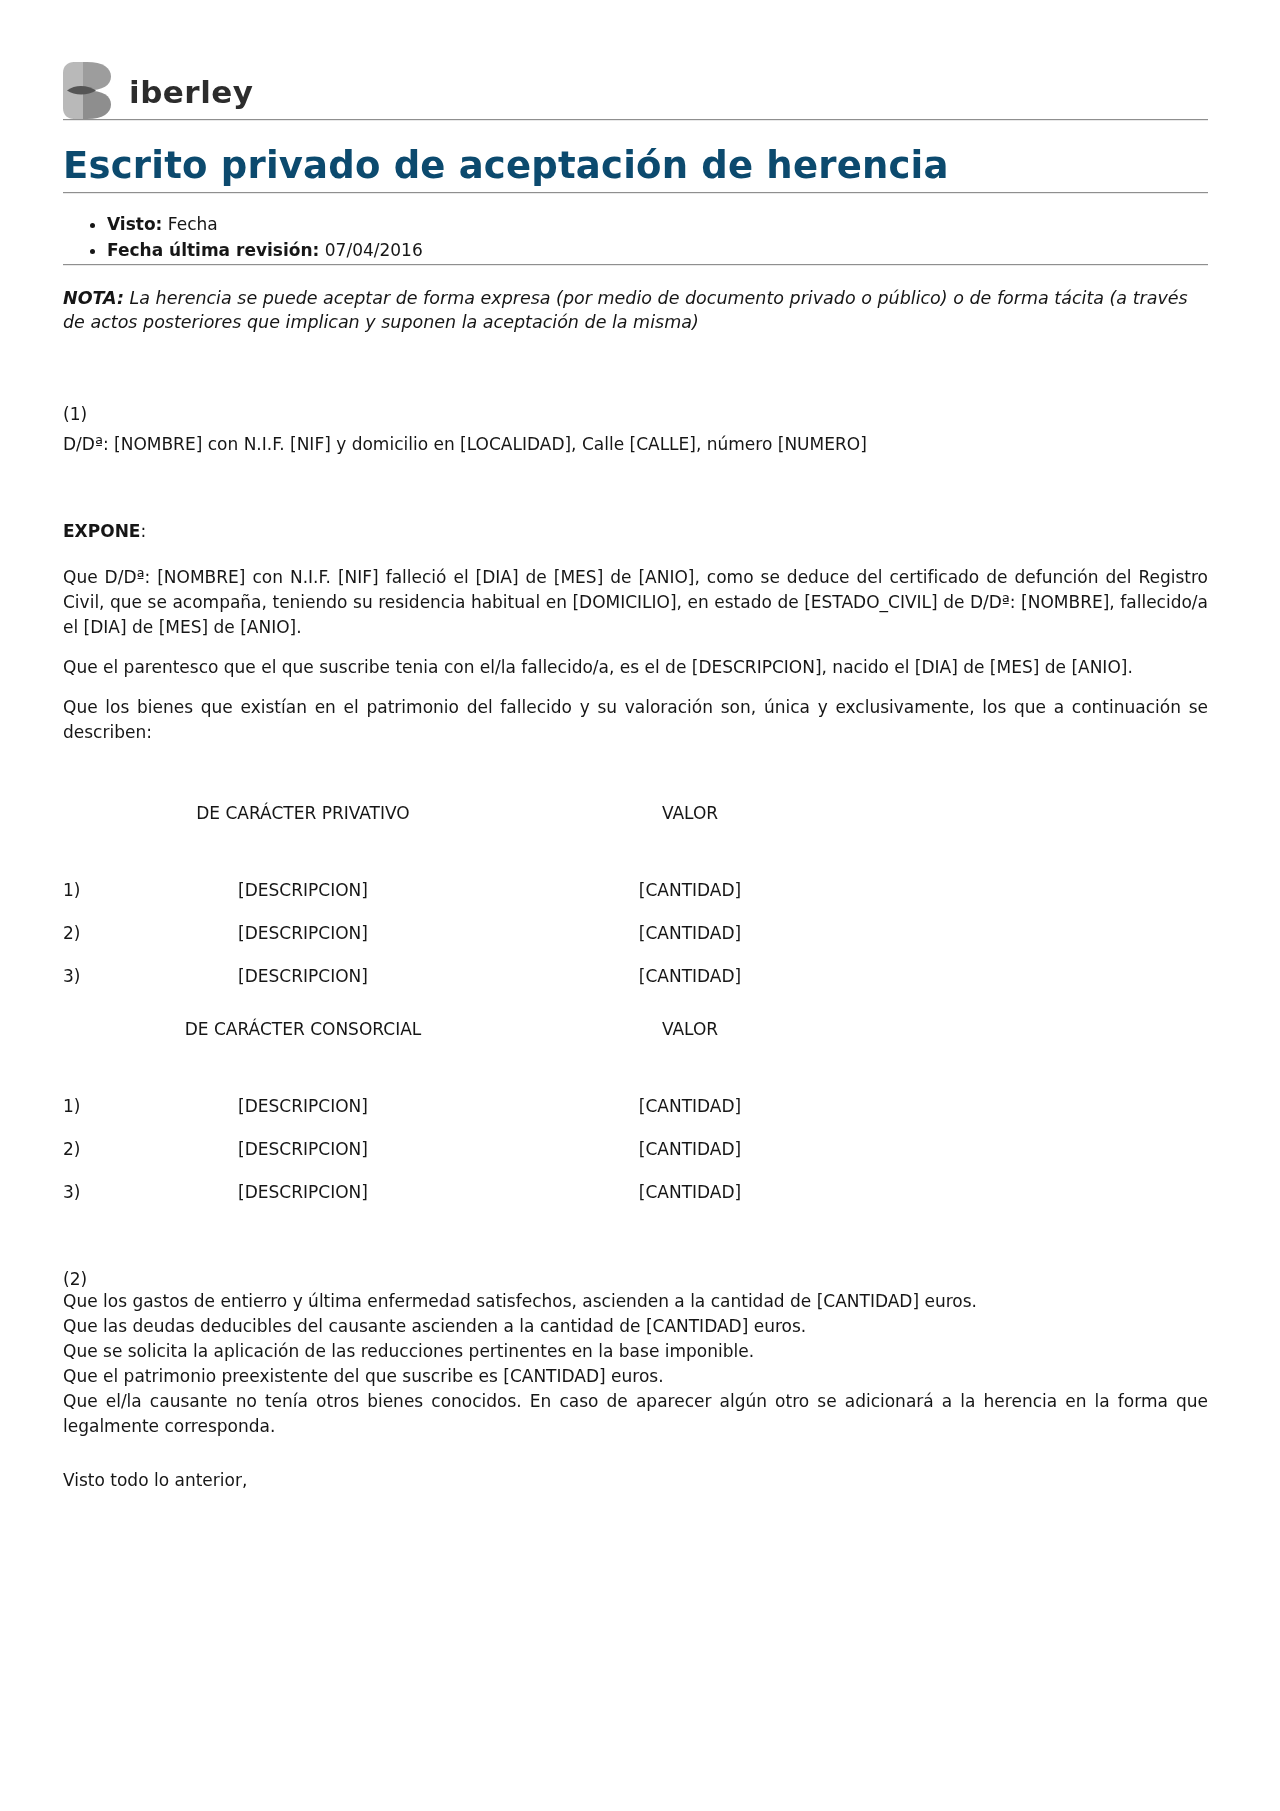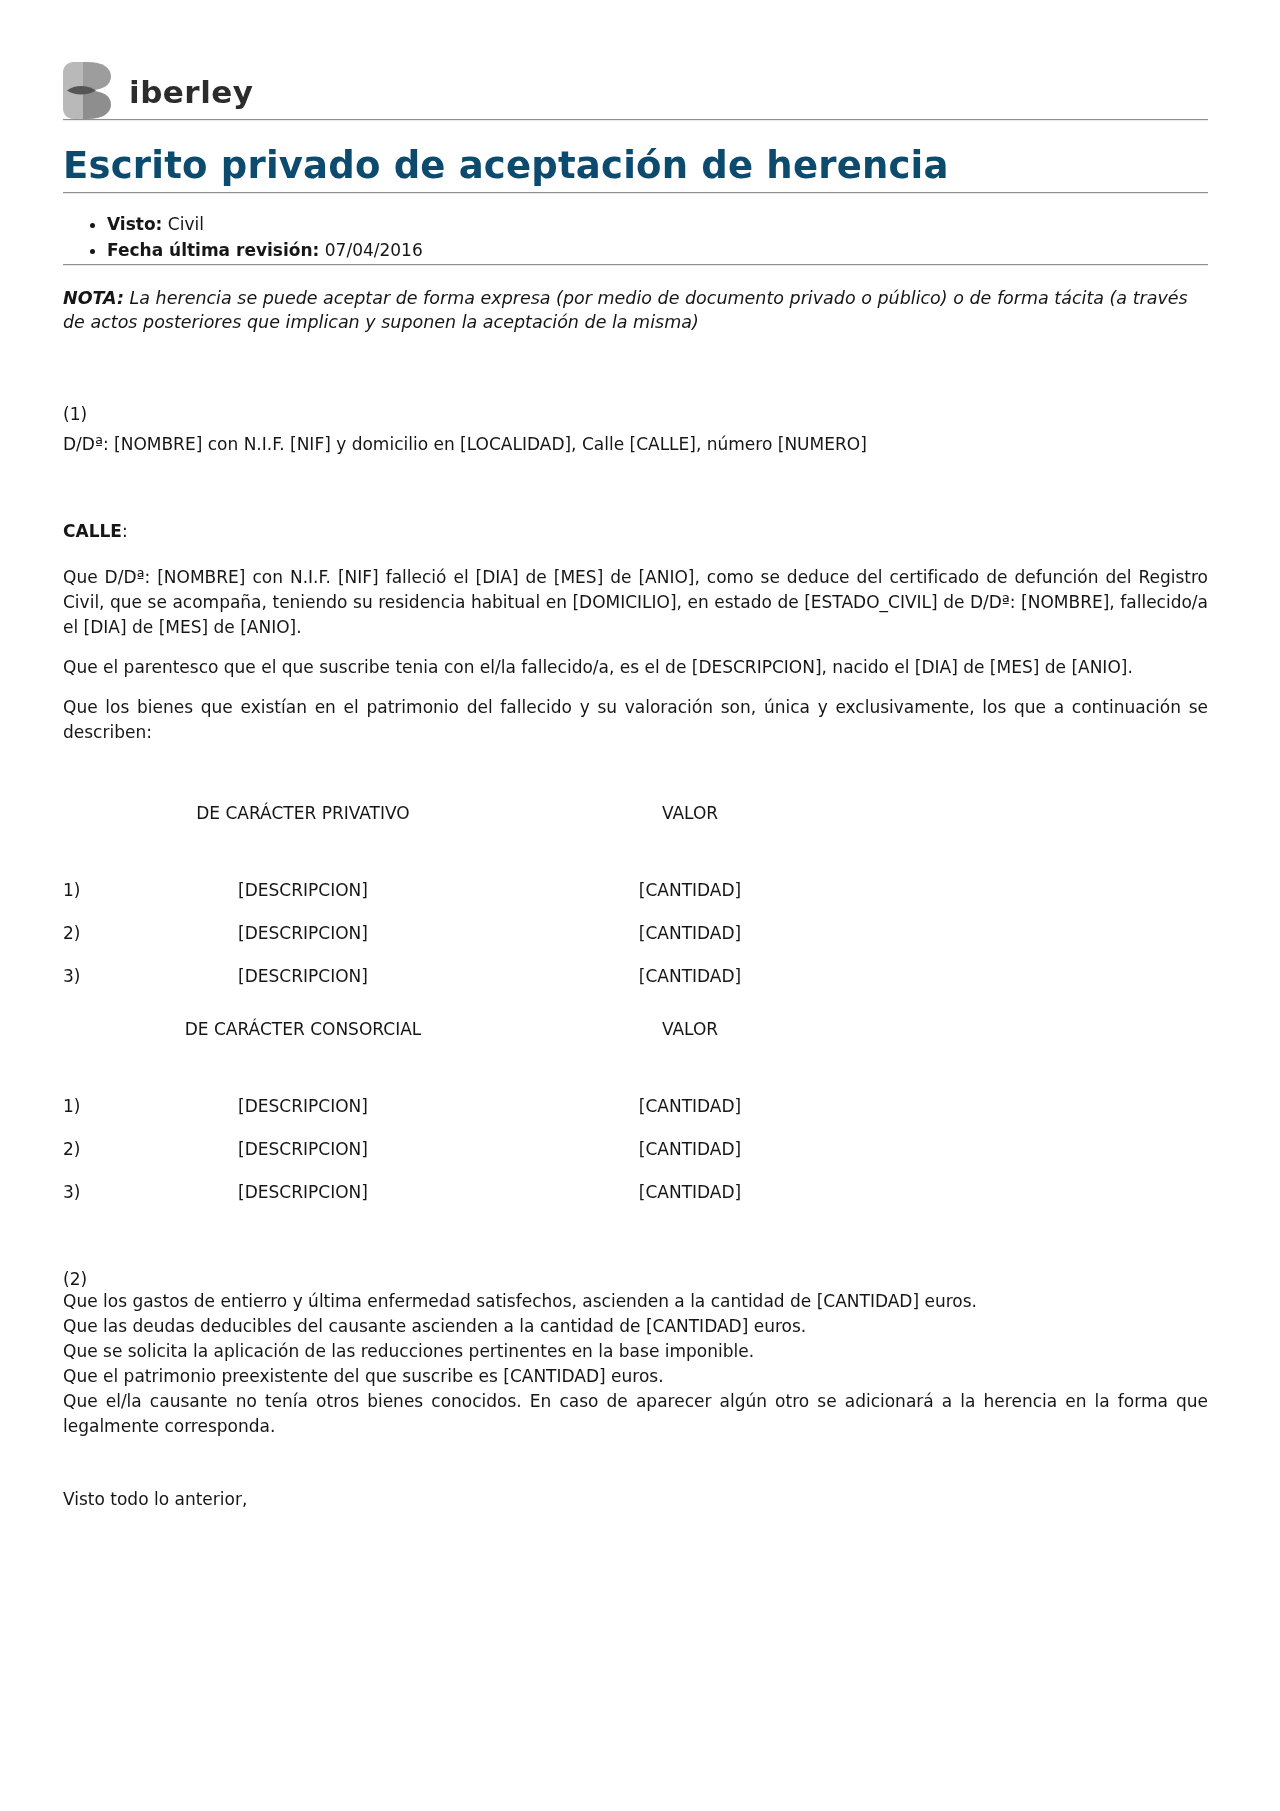--- a/index.html
+++ b/index.html
@@ -93,21 +93,21 @@
     grid-template-columns: 90px 300px 474px;
   }
   .t-body { margin-top: 52px; row-gap: 18px; }
   .t-cell { line-height: 25px; }
   .c2, .c3 { text-align: center; }
 
   
   .marker-2 { margin-top: 64px; }
   .s2-first { margin-top: 15px; }
   .s2 { margin-top: 0; line-height: 25px; text-align: justify; }
-  .closing { margin-top: 48px; line-height: 25px; }
+  .closing { margin-top: 29px; line-height: 25px; }
 </style>
 </head>
 <body>
 
 <div class="page">
 
   <div class="logo-row">
     <svg class="logo-icon" viewBox="0 0 48 57" aria-hidden="true">
       <path d="M10 0 H24 C40 0 48 6 48 14.5 C48 23 40 28.5 24 28.5 H10 Z" fill="#9d9d9d"></path>
       <path d="M10 28.5 H24 C40 28.5 48 34 48 42.5 C48 51 40 57 24 57 H10 Z" fill="#8e8e8e"></path>
@@ -115,31 +115,31 @@
       <path d="M4 28.5 C13 21.5 26 23.5 33 28.5 C25 33.5 12 34 4 28.5 Z" fill="#555555"></path>
     </svg>
     <span class="brand-name">iberley</span>
   </div>
   <hr class="rule rule-logo">
 
   <h1 class="doc-title">Escrito privado de aceptación de herencia</h1>
 
   <hr class="rule rule-meta-top">
   <ul class="meta-list">
-    <li><span class="b">Visto:</span> <span>Civil</span></li>
+    <li><span class="b">Visto:</span> <span>Fecha</span></li>
     <li><span class="b">Fecha última revisión:</span> <span>07/04/2016</span></li>
   </ul>
   <hr class="rule rule-meta-bottom">
 
   <p class="nota"><span class="b">NOTA:</span> <span>La herencia se puede aceptar de forma expresa (por medio de documento privado o público) o de forma tácita (a través de actos posteriores que implican y suponen la aceptación de la misma)</span></p>
 
   <p class="marker-1">(1)</p>
   <p class="parties-intro">D/Dª: [NOMBRE] con N.I.F. [NIF] y domicilio en [LOCALIDAD], Calle [CALLE], número [NUMERO]</p>
 
-  <p class="expone"><span class="b">CALLE</span><span>:</span></p>
+  <p class="expone"><span class="b">EXPONE</span><span>:</span></p>
 
   <p class="jpara p-first">Que D/Dª: [NOMBRE] con N.I.F. [NIF] falleció el [DIA] de [MES] de [ANIO], como se deduce del certificado de defunción del Registro Civil, que se acompaña, teniendo su residencia habitual en [DOMICILIO], en estado de [ESTADO_CIVIL]  de D/Dª: [NOMBRE], fallecido/a el [DIA] de [MES] de [ANIO].</p>
   <p class="jpara p-next">Que el parentesco que el que suscribe tenia con el/la fallecido/a, es el de [DESCRIPCION], nacido el [DIA] de [MES] de [ANIO].</p>
   <p class="jpara p-next">Que los bienes que existían en el patrimonio del fallecido y su valoración son, única y exclusivamente, los que a continuación se describen:</p>
 
   <div class="doc-table">
     <div class="t-head">
       <div class="t-cell c1"></div>
       <div class="t-cell c2">DE CARÁCTER PRIVATIVO</div>
       <div class="t-cell c3">VALOR</div>

